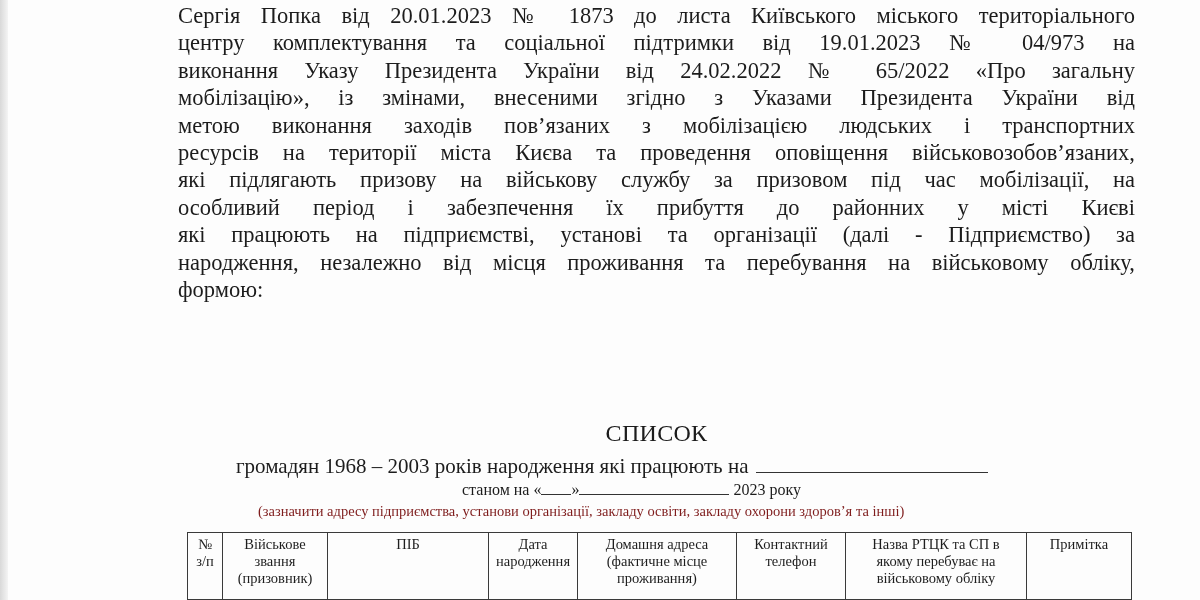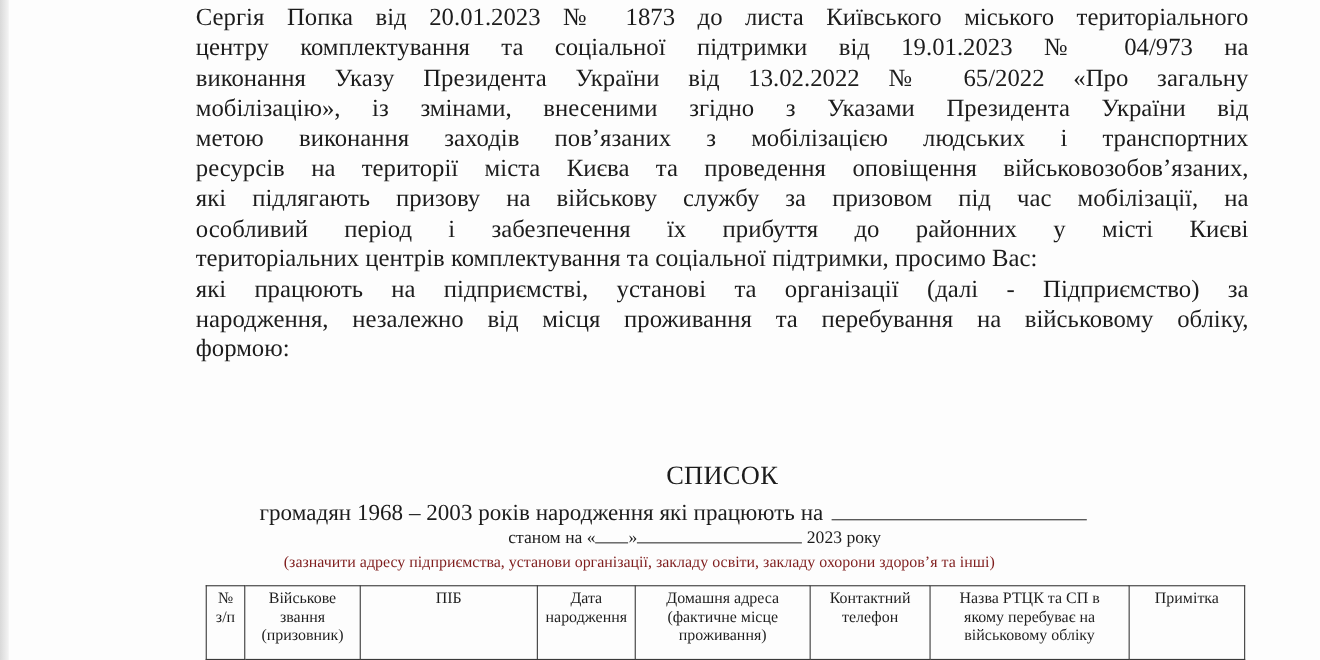--- a/index.html
+++ b/index.html
@@ -153,27 +153,26 @@
 
 <div class="page">
   <div class="edge-left"></div>
   <div class="edge-right"></div>
 
   <div class="doc">
 
     <div class="para">
       <span class="line">Сергія Попка від 20.01.2023 № 1873 до листа Київського міського територіального</span>
       <span class="line">центру комплектування та соціальної підтримки від 19.01.2023 № 04/973 на</span>
-      <span class="line">виконання Указу Президента України від 13.02.2022 № 65/2022 «Про загальну</span>
+      <span class="line">виконання Указу Президента України від 24.02.2022 № 65/2022 «Про загальну</span>
       <span class="line">мобілізацію», із змінами, внесеними згідно з Указами  Президента України від</span>
       <span class="line">метою виконання заходів пов’язаних з мобілізацією людських і транспортних</span>
       <span class="line">ресурсів на території міста Києва та проведення оповіщення військовозобов’язаних,</span>
       <span class="line">які підлягають призову на військову службу за призовом під час мобілізації, на</span>
       <span class="line">особливий період і забезпечення їх прибуття до районних у місті Києві</span>
-      <span class="line last">територіальних центрів комплектування та соціальної підтримки, просимо Вас:</span>
 
       <span class="line">які працюють на підприємстві, установі та організації (далі - Підприємство) за</span>
       <span class="line">народження, незалежно від місця проживання та перебування на військовому обліку,</span>
       <span class="line last">формою:</span>
     </div>
 
     <div class="title">СПИСОК</div>
 
     <div class="subtitle">
       <span>громадян 1968 – 2003 років народження які працюють на</span><span class="blank"></span>

